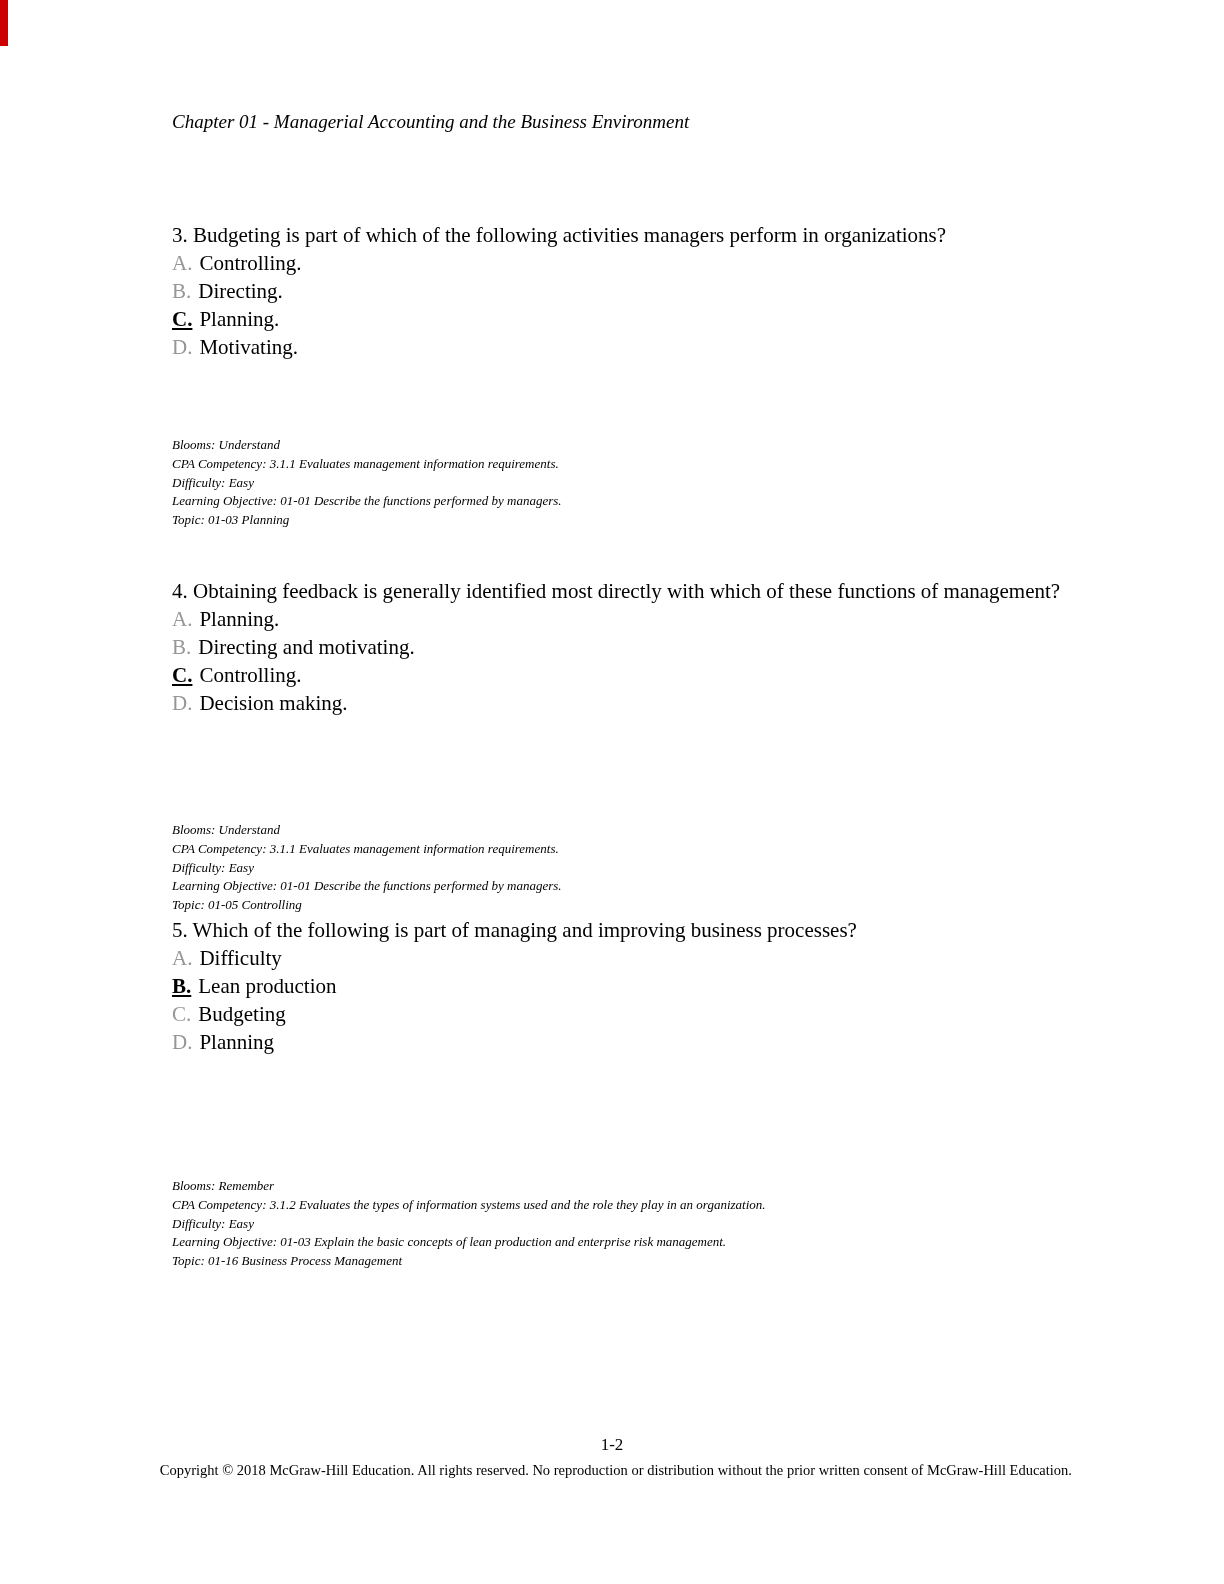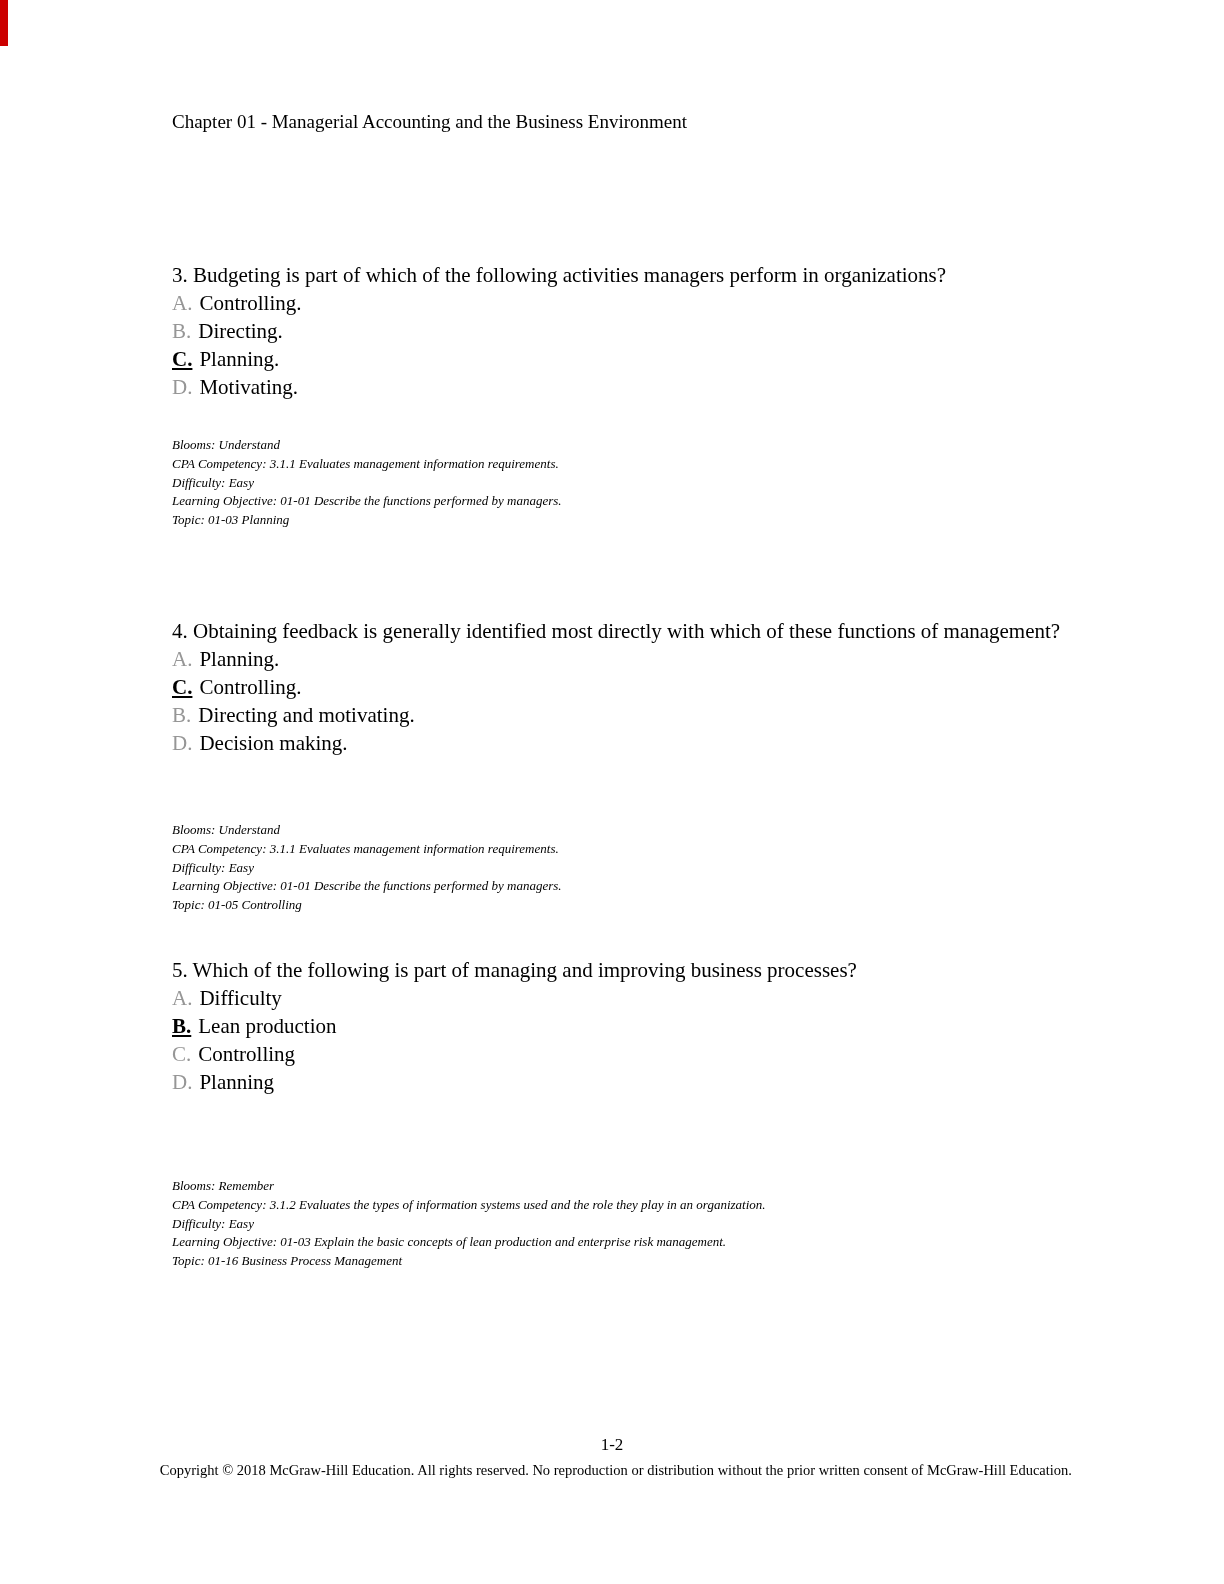--- a/index.html
+++ b/index.html
@@ -18,28 +18,28 @@
     left: 0; top: 0;
     width: 8px; height: 46px;
     background: #cc0000;
   }
   .header {
     position: absolute;
     left: 172px; top: 110px;
     font-size: 19px;
     line-height: 24px;
     white-space: nowrap;
+    font-style: italic;
   }
   .question {
     position: absolute;
     left: 172px;
     width: 905px;
     font-size: 21px;
     line-height: 28px;
-    margin-top: 40px;
   }
   .q3 { top: 221px; }
   .q4 { top: 577px; }
   .q5 { top: 916px; }
   .option .letter {
     color: #969696;
     margin-right: 7px;
   }
   .option .letter.correct {
     color: #000000;
@@ -109,24 +109,24 @@
     <div>Learning Objective: 01-01 Describe the functions performed by managers.</div>
     <div>Topic: 01-03 Planning</div>
   </div>
 
   <section class="question q4">
     <div class="q-text">4. Obtaining feedback is generally identified most directly with which of these functions of management?</div>
     <div class="option">
       <span class="letter">A.</span><span class="opt-text">Planning.</span>
     </div>
     <div class="option">
-      <span class="letter correct">C.</span><span class="opt-text">Controlling.</span>
+      <span class="letter">B.</span><span class="opt-text">Directing and motivating.</span>
     </div>
     <div class="option">
-      <span class="letter">B.</span><span class="opt-text">Directing and motivating.</span>
+      <span class="letter correct">C.</span><span class="opt-text">Controlling.</span>
     </div>
     <div class="option">
       <span class="letter">D.</span><span class="opt-text">Decision making.</span>
     </div>
   </section>
 
   <div class="meta m2">
     <div>Blooms: Understand</div>
     <div>CPA Competency: 3.1.1 Evaluates management information requirements.</div>
     <div>Difficulty: Easy</div>
@@ -136,21 +136,21 @@
 
   <section class="question q5">
     <div class="q-text">5. Which of the following is part of managing and improving business processes?</div>
     <div class="option">
       <span class="letter">A.</span><span class="opt-text">Difficulty</span>
     </div>
     <div class="option">
       <span class="letter correct">B.</span><span class="opt-text">Lean production</span>
     </div>
     <div class="option">
-      <span class="letter">C.</span><span class="opt-text">Controlling</span>
+      <span class="letter">C.</span><span class="opt-text">Budgeting</span>
     </div>
     <div class="option">
       <span class="letter">D.</span><span class="opt-text">Planning</span>
     </div>
   </section>
 
   <div class="meta m3">
     <div>Blooms: Remember</div>
     <div>CPA Competency: 3.1.2 Evaluates the types of information systems used and the role they play in an organization.</div>
     <div>Difficulty: Easy</div>

